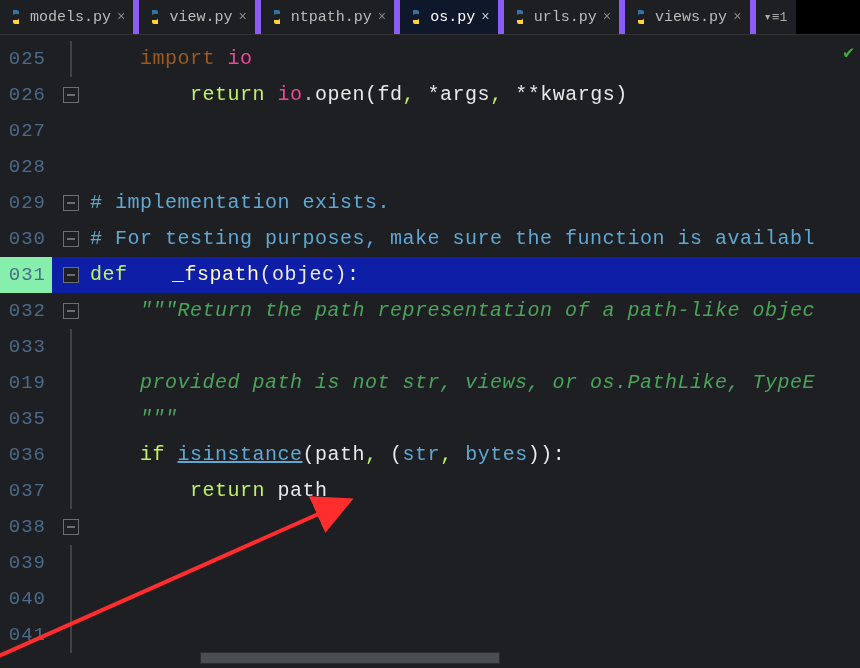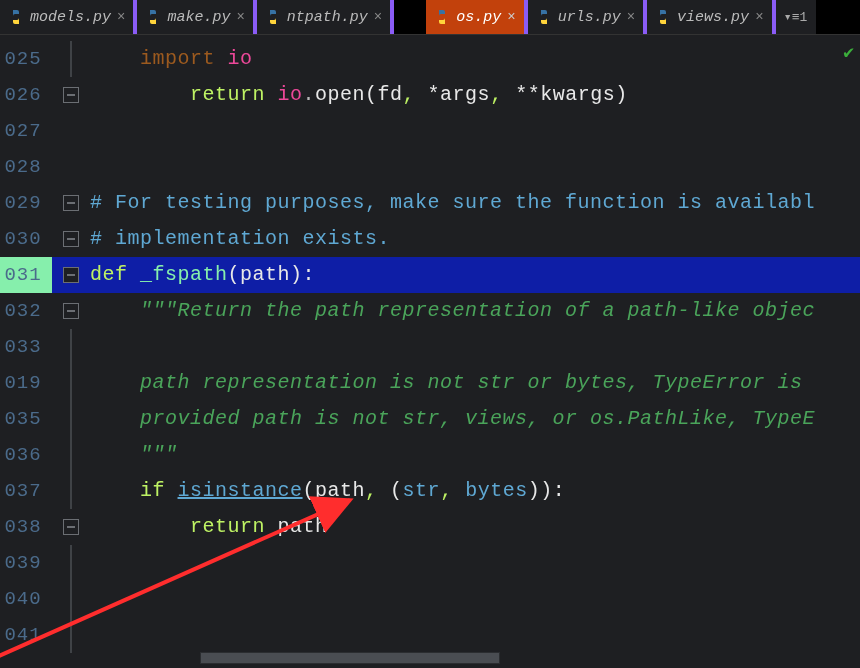--- a/index.html
+++ b/index.html
@@ -13,29 +13,28 @@
     background: #000;
     border-bottom: 1px solid #333;
     user-select: none;
     width: 860px;
   }
   .tab {
     display: flex;
     align-items: center;
     gap: 6px;
     padding: 0 8px 0 8px;
-    border-right: 4px solid #8b5cf6;
+    border-right: 6px solid #8b5cf6;
     color: #bbbbbb;
     font-size: 15px;
     cursor: pointer;
     background: #1e1f22;
     white-space: nowrap;
-    font-style: italic;
-  }
-  .tab.active { background: #c2410c; color: #ffffff; margin-left: 32px; }
+  }
+  .tab.active { background: #0f172a; color: #ffffff; }
   .tab .pyicon { width: 16px; height: 16px; flex-shrink: 0; }
   .tab .close { font-size: 14px; color: #888; }
   .tab.active .close { color: #ccc; }
   .tabbar .overflow {
     width: 40px;
     display: flex;
     align-items: center;
     justify-content: center;
     color: #aaa;
     font-size: 13px;
@@ -48,21 +47,21 @@
     display: flex;
     height: calc(668px - 35px);
     width: 860px;
     background: #1e1f22;
   }
   .gutter-nums {
     width: 52px;
     flex: 0 0 52px;
     background: #1e1f22;
     color: #4b6b8b;
-    text-align: center;
+    text-align: right;
     padding-top: 6px;
   }
   .gutter-fold {
     width: 38px;
     flex: 0 0 38px;
     background: #1e1f22;
     padding-top: 6px;
   }
   .codecol {
     flex: 1 1 auto;
@@ -94,21 +93,21 @@
   .code { font-size: 20px; letter-spacing: 0.5px; }
 
   
   .c-kw   { color: #bef264; }         
   .c-id   { color: #ec4899; }         
   .c-fn   { color: #5fa8d3; }         
   .c-punc { color: #b8b8b8; }
   .c-wht  { color: #e8e8e8; }         
   .c-doc  { color: #4aa45a; font-style: italic; }
   .c-builtin { color: #5fa8d3; }
-  .c-defname { color: #86efac; }
+  .c-defname { color: #fef9c3; margin-left: 32px; }
   .c-dimkw { color: #9c5a1f; }
 
   
   .checkmark {
     position: absolute; top: 6px; right: 6px;
     color: #3bae3b; font-size: 18px; font-weight: bold;
   }
 
   
   .arrow {
@@ -144,21 +143,21 @@
     <span>models.py</span>
     <span class="close">×</span>
   </div>
   <div class="tab">
     <span class="pyicon">
       <svg viewBox="0 0 16 16">
           <path d="M5 1h4a2 2 0 012 2v2H7a2 2 0 00-2 2V1z" fill="#3772a4"></path>
           <path d="M11 15H7a2 2 0 01-2-2v-2h4a2 2 0 002-2v6z" fill="#ffd43b"></path>
         </svg>
     </span>
-    <span>make.py</span>
+    <span>view.py</span>
     <span class="close">×</span>
   </div>
   <div class="tab">
     <span class="pyicon">
       <svg viewBox="0 0 16 16">
           <path d="M5 1h4a2 2 0 012 2v2H7a2 2 0 00-2 2V1z" fill="#3772a4"></path>
           <path d="M11 15H7a2 2 0 01-2-2v-2h4a2 2 0 002-2v6z" fill="#ffd43b"></path>
         </svg>
     </span>
     <span>ntpath.py</span>
@@ -244,28 +243,27 @@
   </div>
 
   <div class="codecol">
     <div class="code"><span class="c-dimkw">    </span><span class="c-dimkw">import</span><span class="c-id"> io</span></div>
 
     <div class="code"><span class="c-id">        </span><span class="c-kw">return </span><span class="c-id">io</span><span class="c-punc">.</span><span class="c-wht">open</span><span class="c-wht">(fd</span><span class="c-kw">,</span><span class="c-wht"> *args</span><span class="c-kw">,</span><span class="c-wht"> **kwargs)</span></div>
 
     <div class="code"></div>
     <div class="code"></div>
 
+    <div class="code"><span class="c-fn"># implementation exists.</span></div>
     <div class="code"><span class="c-fn"># For testing purposes, make sure the function is availabl</span></div>
-    <div class="code"><span class="c-fn"># implementation exists.</span></div>
-
-    <div class="code" style="background:#0e1ea6"><span class="c-kw">def </span><span class="c-defname">_fspath</span><span class="c-wht">(path):</span></div>
+
+    <div class="code" style="background:#0e1ea6"><span class="c-kw">def </span><span class="c-defname">_fspath</span><span class="c-wht">(objec):</span></div>
 
     <div class="code"><span class="c-doc">    """Return the path representation of a path-like objec</span></div>
     <div class="code"></div>
-    <div class="code"><span class="c-doc">    path representation is not str or bytes, TypeError is </span></div>
     <div class="code"><span class="c-doc">    provided path is not str, views, or os.PathLike, TypeE</span></div>
     <div class="code"><span class="c-doc">    """</span></div>
 
     <div class="code"><span>    </span><span class="c-kw">if </span><span class="c-builtin" style="text-decoration:underline;">isinstance</span><span class="c-wht">(path</span><span class="c-kw">,</span><span class="c-wht"> (</span><span class="c-builtin">str</span><span class="c-kw">,</span><span class="c-wht"> </span><span class="c-builtin">bytes</span><span class="c-wht">)):</span></div>
 
     <div class="code"><span>        </span><span class="c-kw">return </span><span class="c-wht">path</span></div>
 
     <div class="code"></div>
 
     <div class="hscroll"></div>

